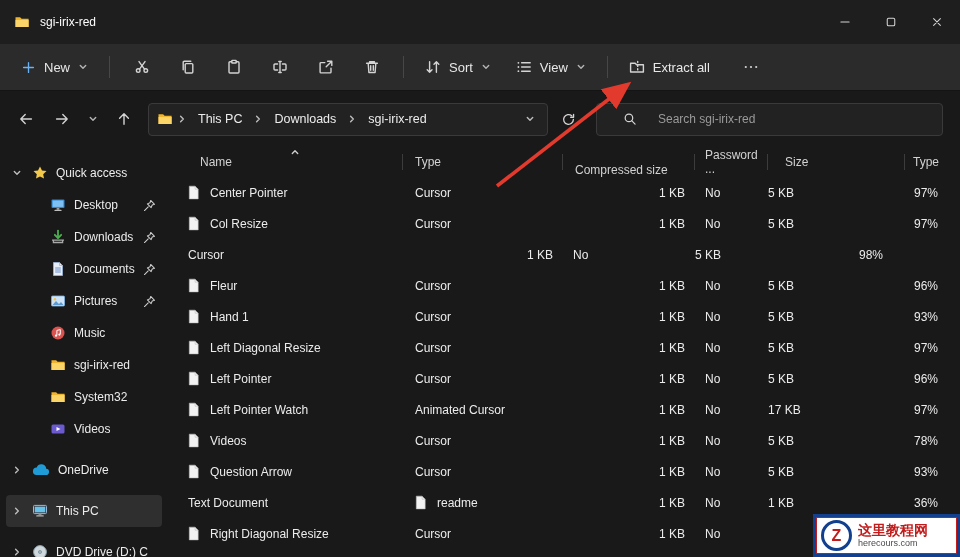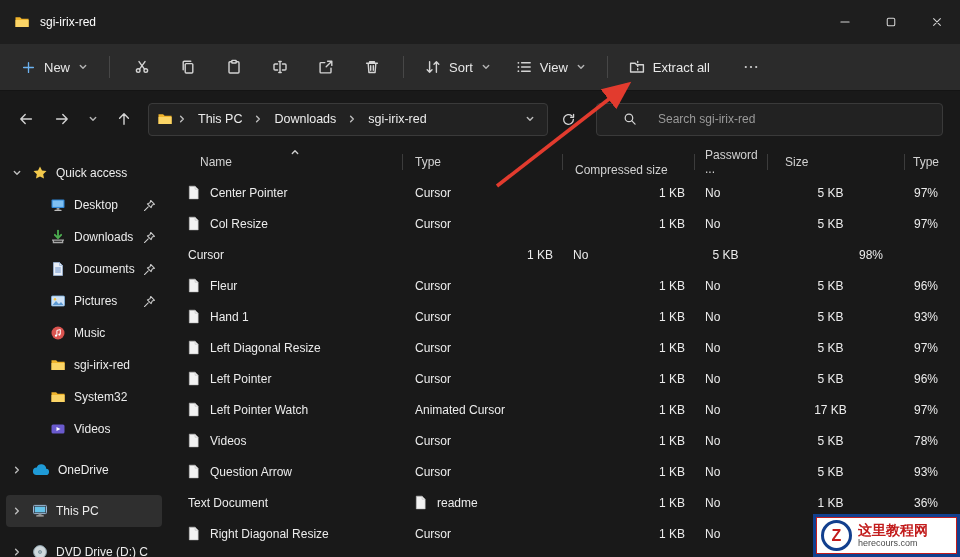--- a/index.html
+++ b/index.html
@@ -70,21 +70,21 @@
   .h-pass{padding-left:10px;}
   .h-size{padding-left:17px;}
   .h-ratio{padding-left:8px;}
   .sort-indicator{position:absolute;left:114px;top:0px;color:#cfcfcf;display:flex;}
   .row{height:31px;color:#ececec;font-size:12px;border-radius:4px;}
   .cell{overflow:hidden;white-space:nowrap;}
   .c-name{display:flex;align-items:center;gap:9px;padding-left:10px;}
   .c-type{padding-left:12px;}
   .c-comp{text-align:right;padding-right:10px;}
   .c-pass{padding-left:10px;}
-  .c-size{text-align:center;padding-right:12px;}
+  .c-size{text-align:left;padding-right:12px;}
   .c-ratio{text-align:right;padding-right:22px;}
   .file-ic{display:flex;flex-shrink:0;}
 
   
   .annot-arrow{position:absolute;left:0;top:0;width:960px;height:557px;pointer-events:none;z-index:40;}
 
   
   .watermark{position:absolute;right:0;bottom:0;z-index:60;width:147px;height:43px;box-sizing:border-box;
     background:#ffffff;border:3px solid #123f8e;box-shadow:inset 0 0 0 1px #c21b1b;
     display:flex;align-items:center;gap:6px;padding:2px 5px;}

